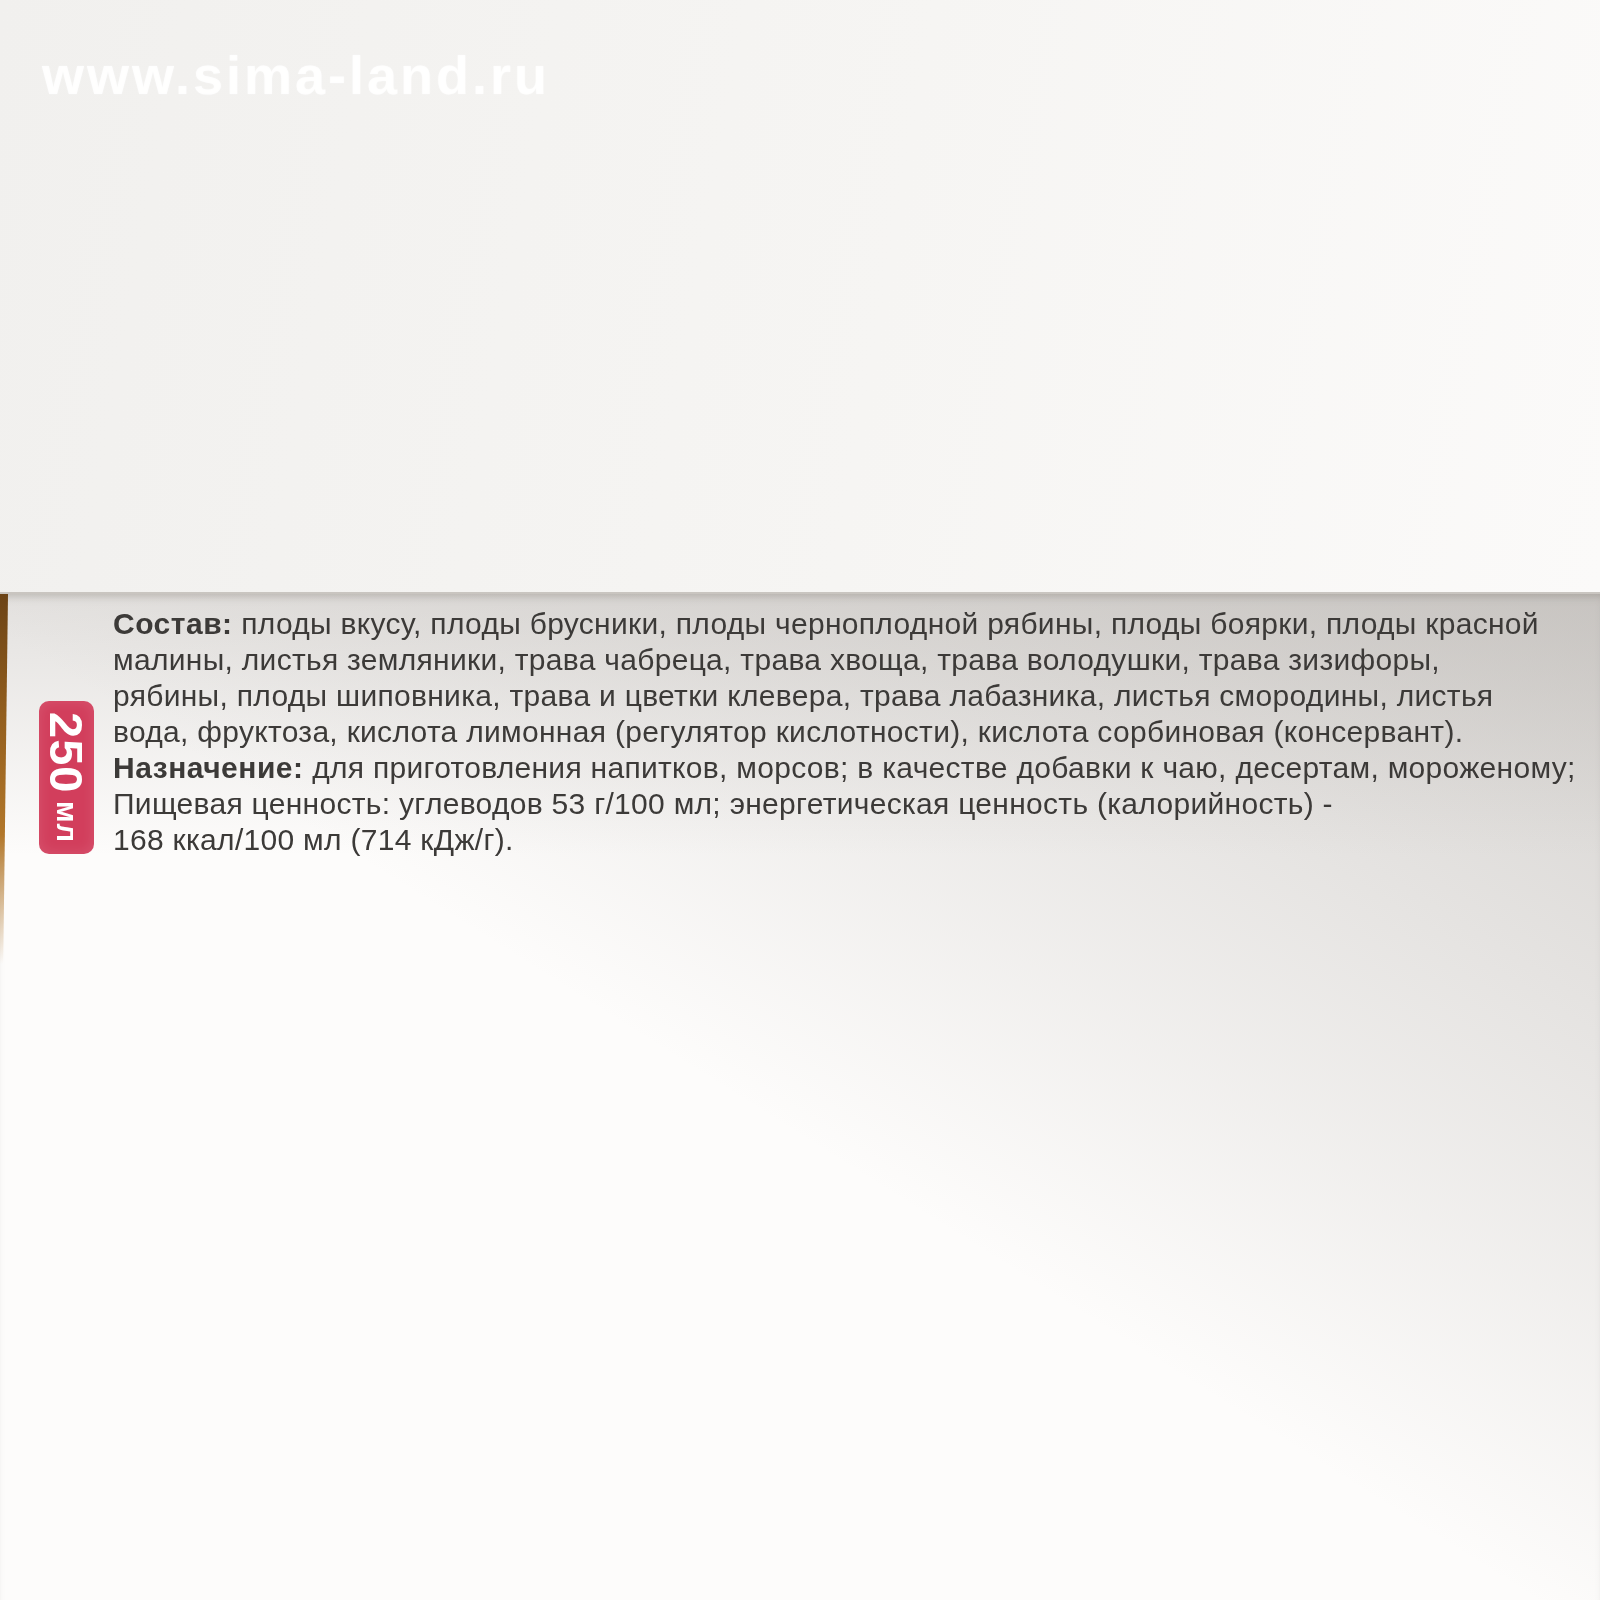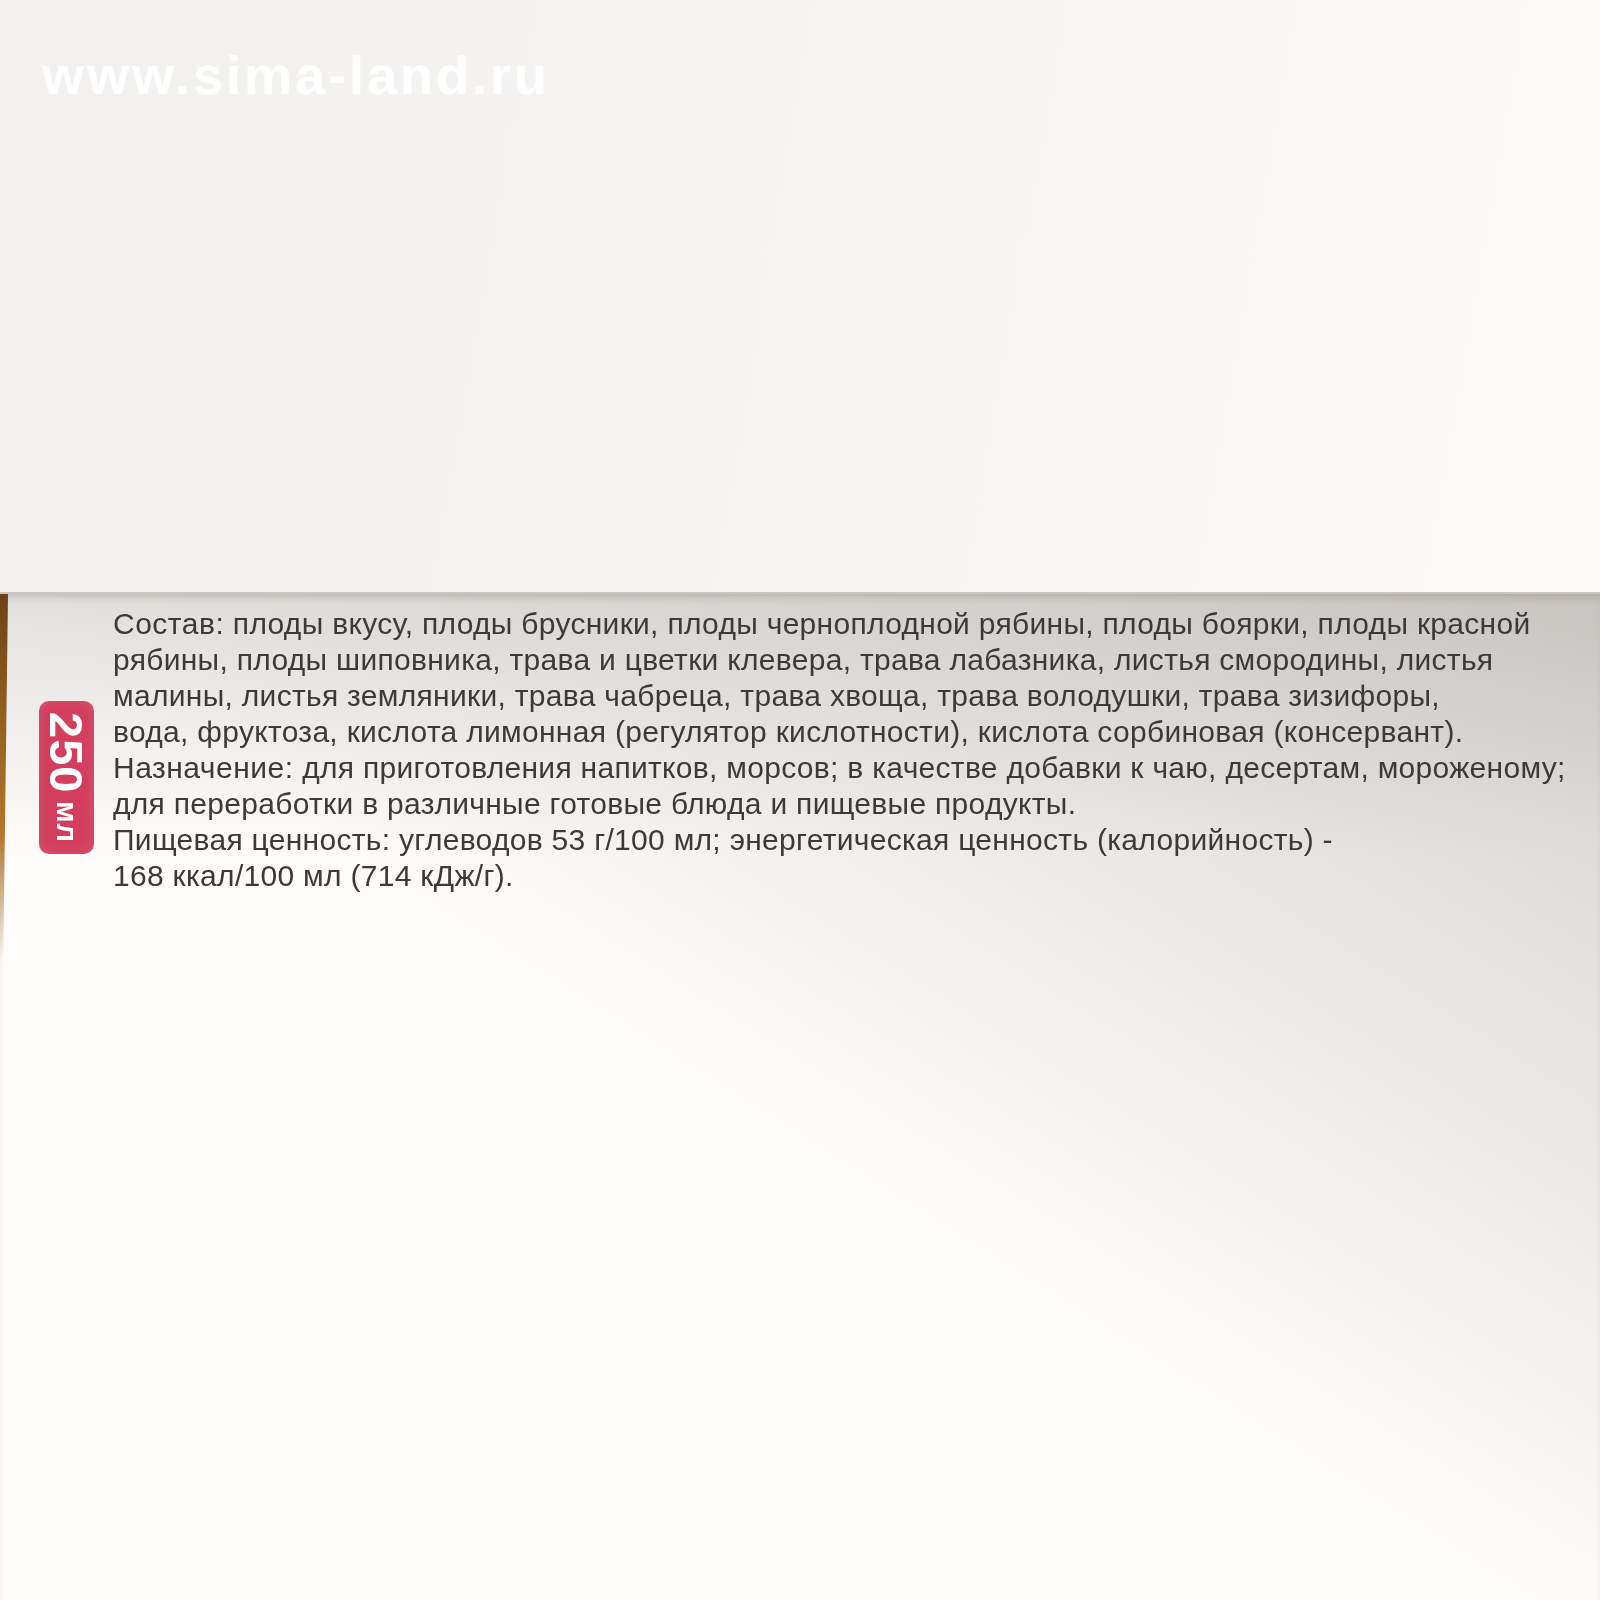--- a/index.html
+++ b/index.html
@@ -90,21 +90,21 @@
     width: 1460px;
     color: #3c3a38;
   }
   .label-text .line {
     font-size: 30px;
     line-height: 36px;
     white-space: nowrap;
     letter-spacing: 0.3px;
   }
   .label-text .line b {
-    font-weight: normal;
+    font-weight: bold;
     letter-spacing: 0.5px;
   }
 </style>
 </head>
 <body>
 
 <div class="scene">
 
   <div class="backdrop">
     <div class="watermark">www.sima-land.ru</div>
@@ -115,22 +115,21 @@
 
   <div class="volume-badge">
     <div class="vtext">
       <span class="vvalue">250</span>
       <span class="vunit">мл</span>
     </div>
   </div>
 
   <div class="label-text">
     <div class="line"><b>Состав:</b><span> плоды вкусу, плоды брусники, плоды черноплодной рябины, плоды боярки, плоды красной</span></div>
+    <div class="line"><b></b><span>малины, листья земляники, трава чабреца, трава хвоща, трава володушки, трава зизифоры,</span></div>
     <div class="line"><b></b><span>рябины, плоды шиповника, трава и цветки клевера, трава лабазника, листья смородины, листья</span></div>
-    <div class="line"><b></b><span>малины, листья земляники, трава чабреца, трава хвоща, трава володушки, трава зизифоры,</span></div>
     <div class="line"><b></b><span>вода, фруктоза, кислота лимонная (регулятор кислотности), кислота сорбиновая (консервант).</span></div>
     <div class="line"><b>Назначение:</b><span> для приготовления напитков, морсов; в качестве добавки к чаю, десертам, мороженому;</span></div>
-    <div class="line"><b></b><span>для переработки в различные готовые блюда и пищевые продукты.</span></div>
     <div class="line"><b></b><span>Пищевая ценность: углеводов 53 г/100 мл; энергетическая ценность (калорийность) -</span></div>
     <div class="line"><b></b><span>168 ккал/100 мл (714 кДж/г).</span></div>
   </div>
 
 </div>
 
 </body></html>

